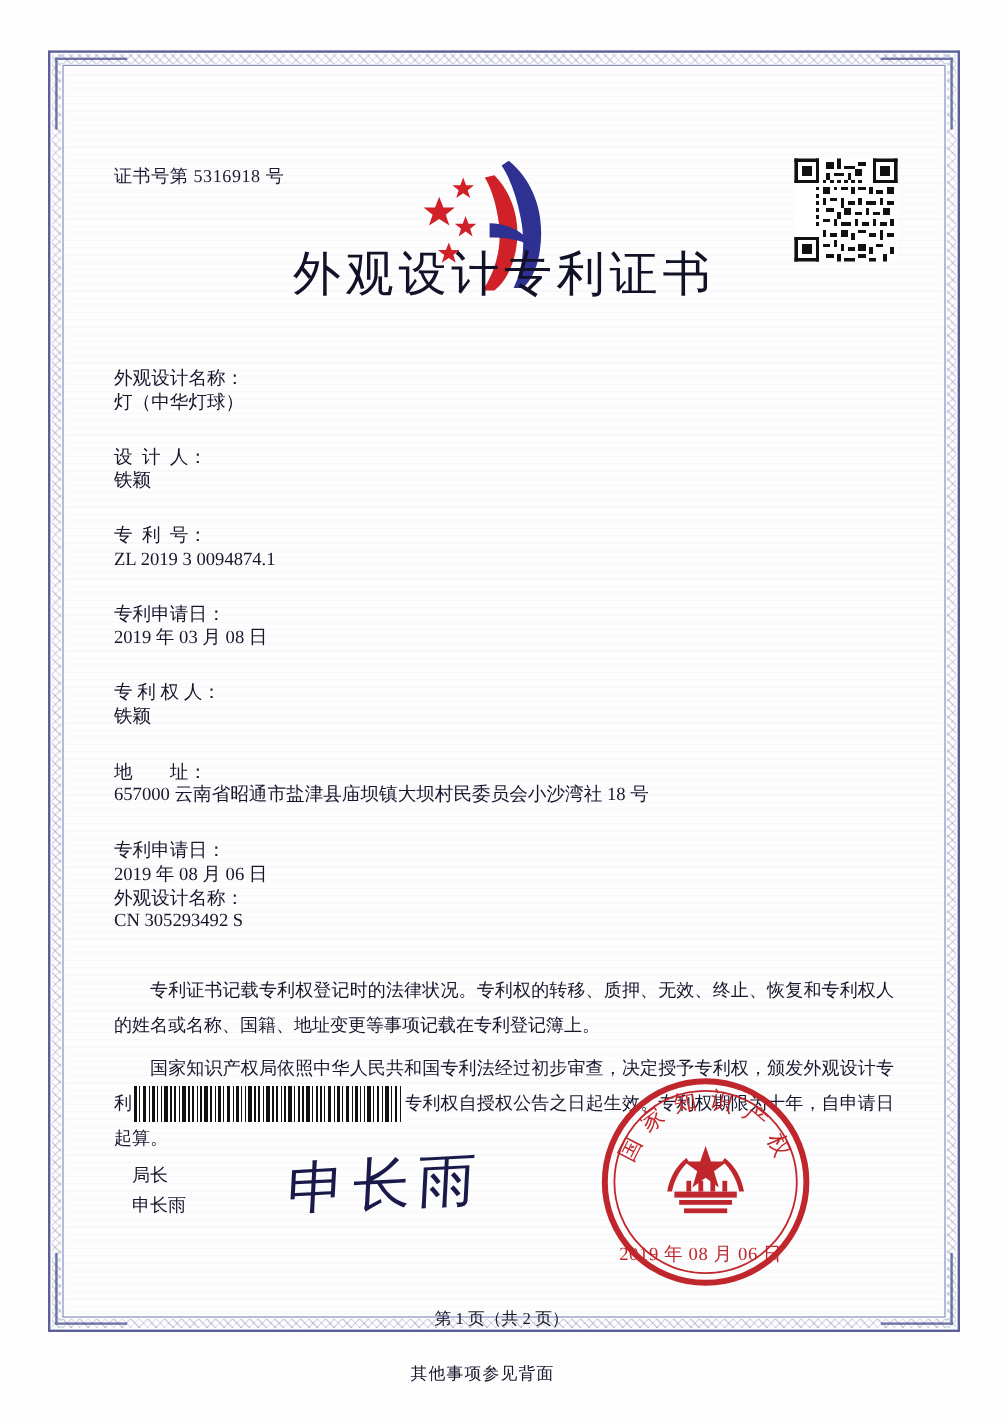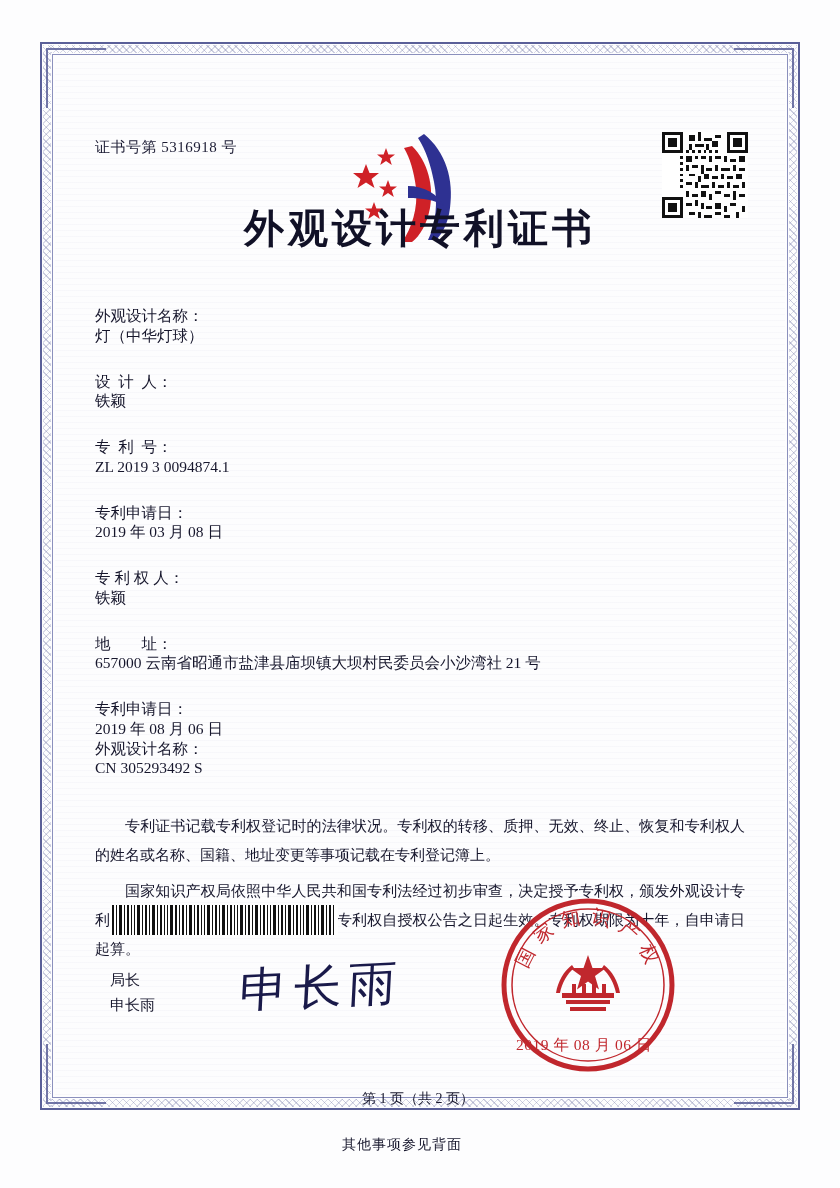--- a/index.html
+++ b/index.html
@@ -105,21 +105,21 @@
 
   .qr {
     position: absolute;
     right: 92px; top: 132px;
     width: 86px; height: 86px;
   }
 
   .title {
     text-align: center;
     font-size: 40px;
-    font-weight: bold;
+    font-weight: normal;
     letter-spacing: 4px;
     margin: 44px 0 0 0;
     color: #111127;
     font-family: "DejaVu Serif", "Liberation Serif", serif;
   }
 
   .fields {
     margin-top: 52px;
     font-size: 15.5px;
     line-height: 1;
@@ -376,21 +376,21 @@
         <div class="field-value">2019 年 03 月 08 日</div>
       </div>
 
       <div class="field-row">
         <div class="field-label">专 利 权 人：</div>
         <div class="field-value">铁颖</div>
       </div>
 
       <div class="field-row">
         <div class="field-label">地        址：</div>
-        <div class="field-value">657000  云南省昭通市盐津县庙坝镇大坝村民委员会小沙湾社 21 号</div>
+        <div class="field-value">657000  云南省昭通市盐津县庙坝镇大坝村民委员会小沙湾社 18 号</div>
       </div>
 
       <div class="field-row two-col">
         <div class="field-label">专利申请日：</div>
         <div class="field-value">2019 年 08 月 06 日</div>
         <span class="pub-gap"></span>
         <div class="inline-label">外观设计名称：</div>
         <div class="field-value">CN 305293492 S</div>
       </div>
 

